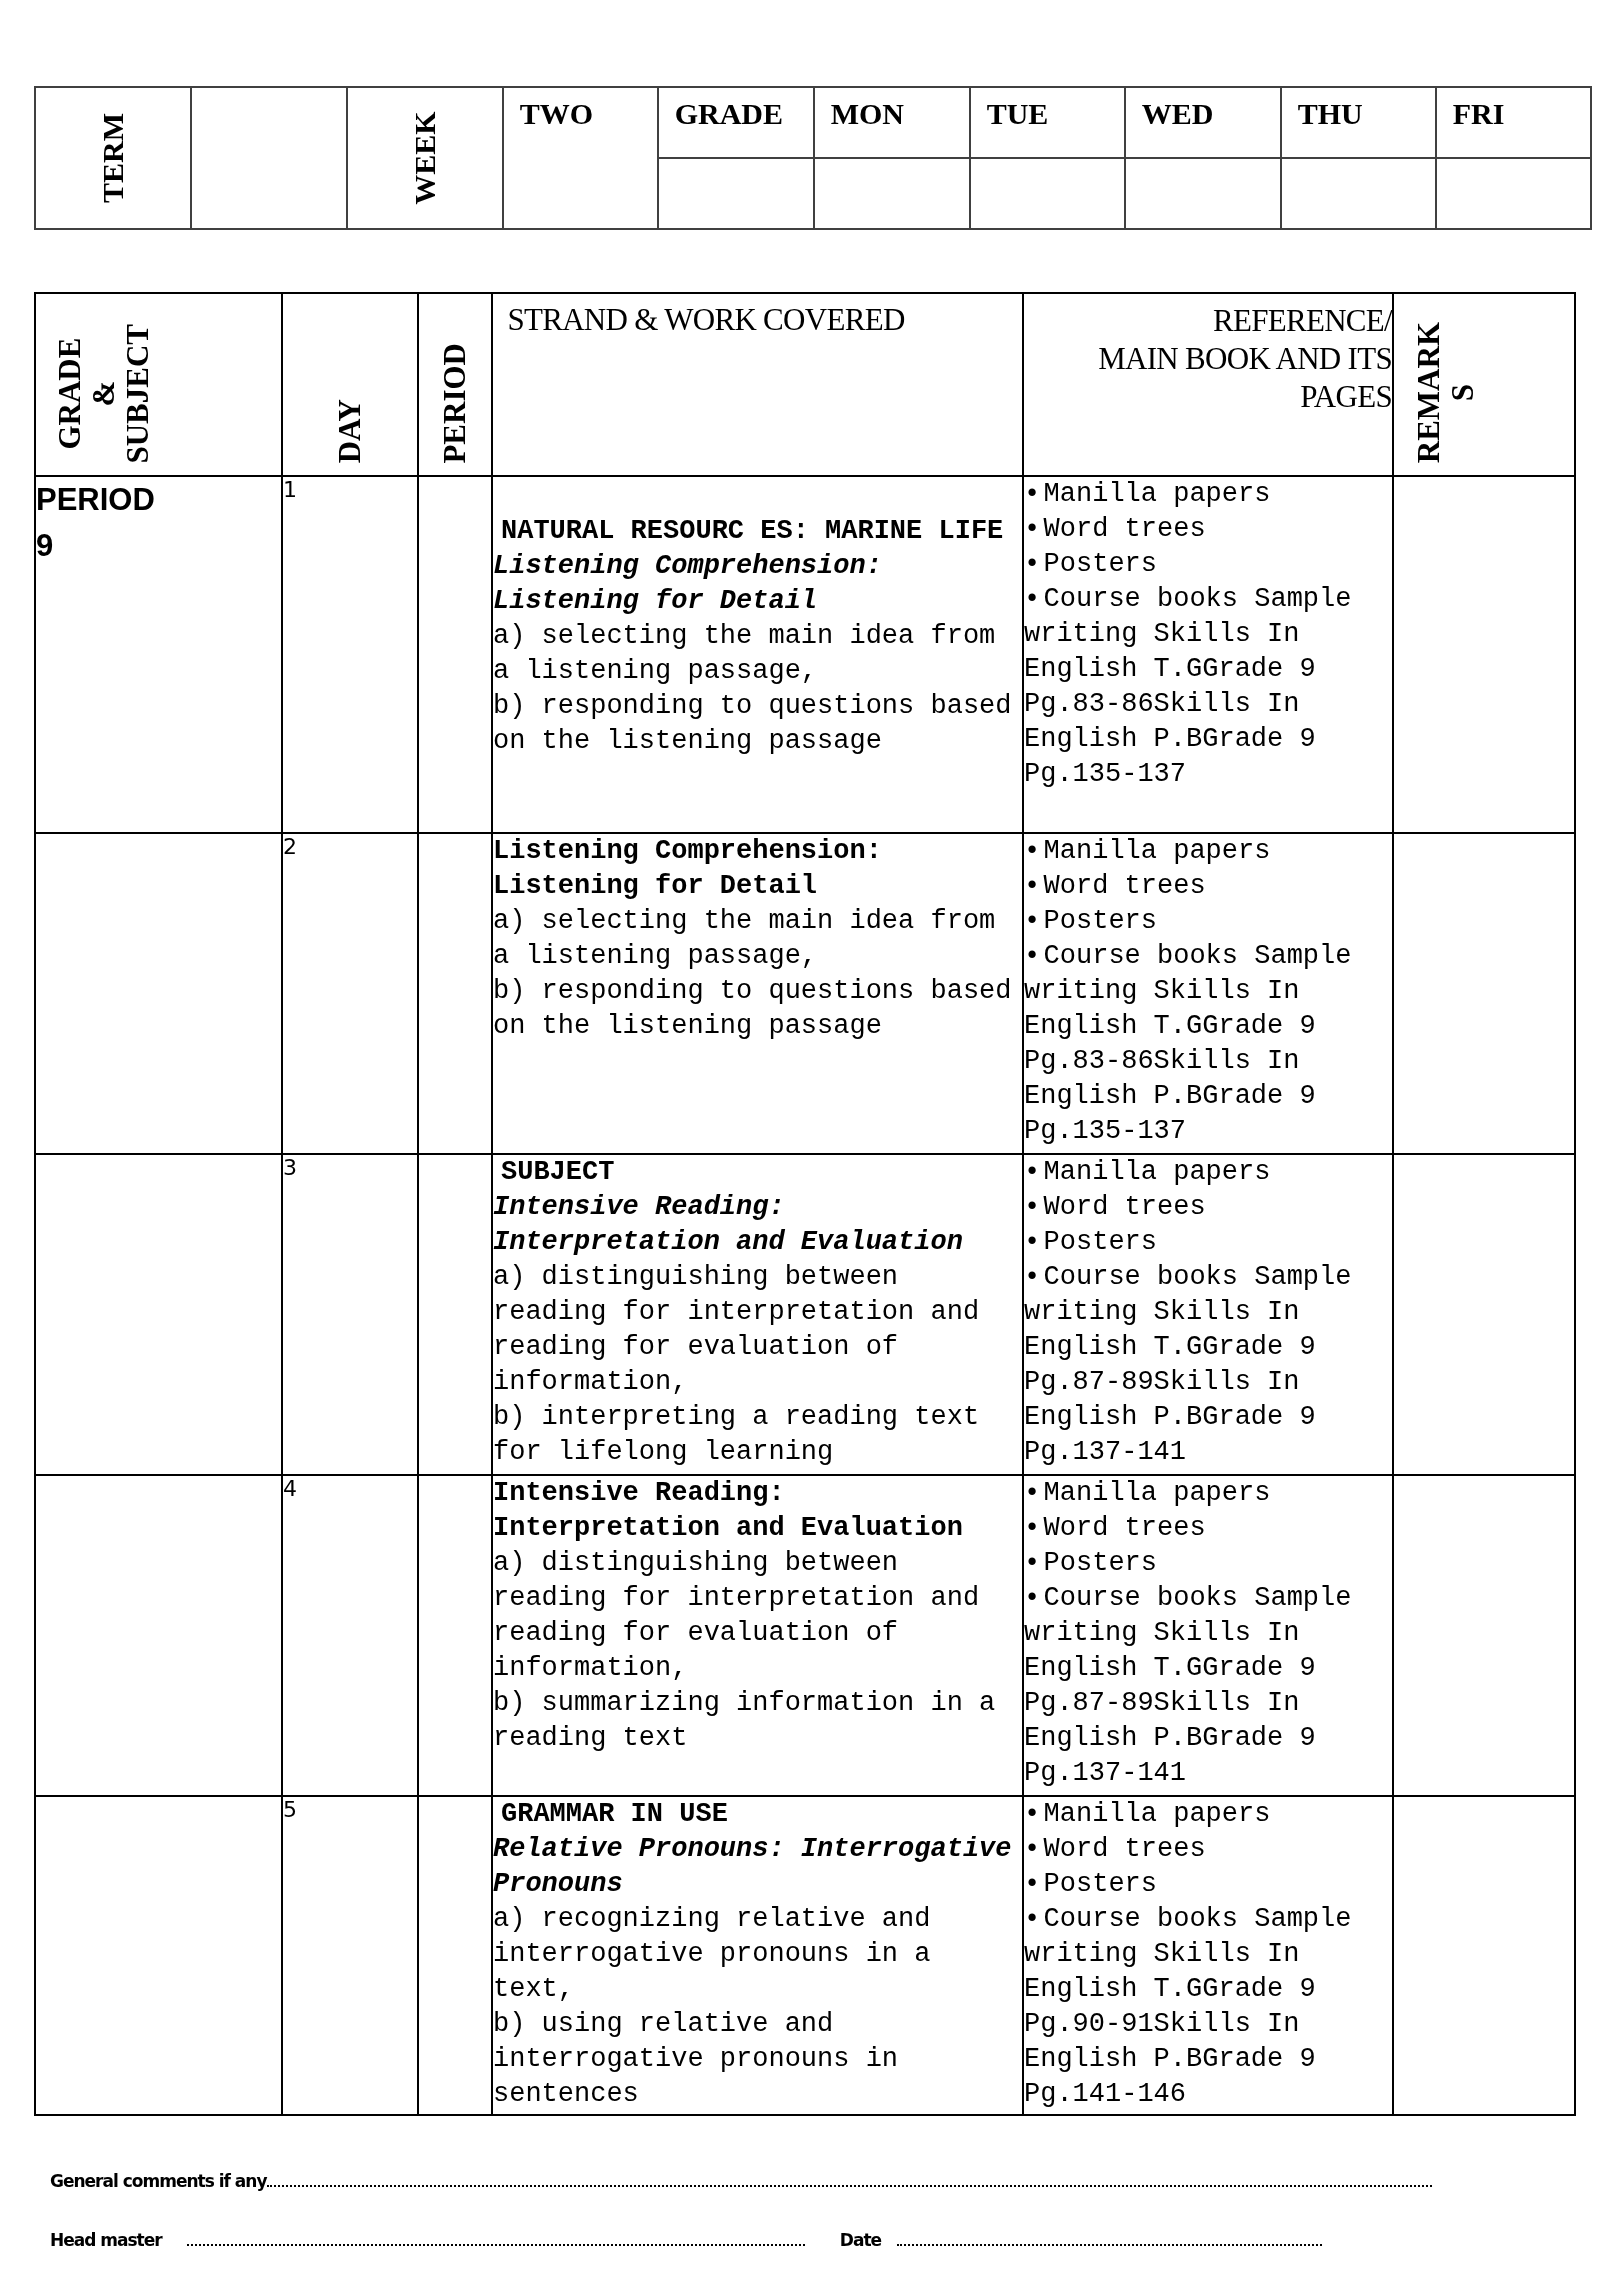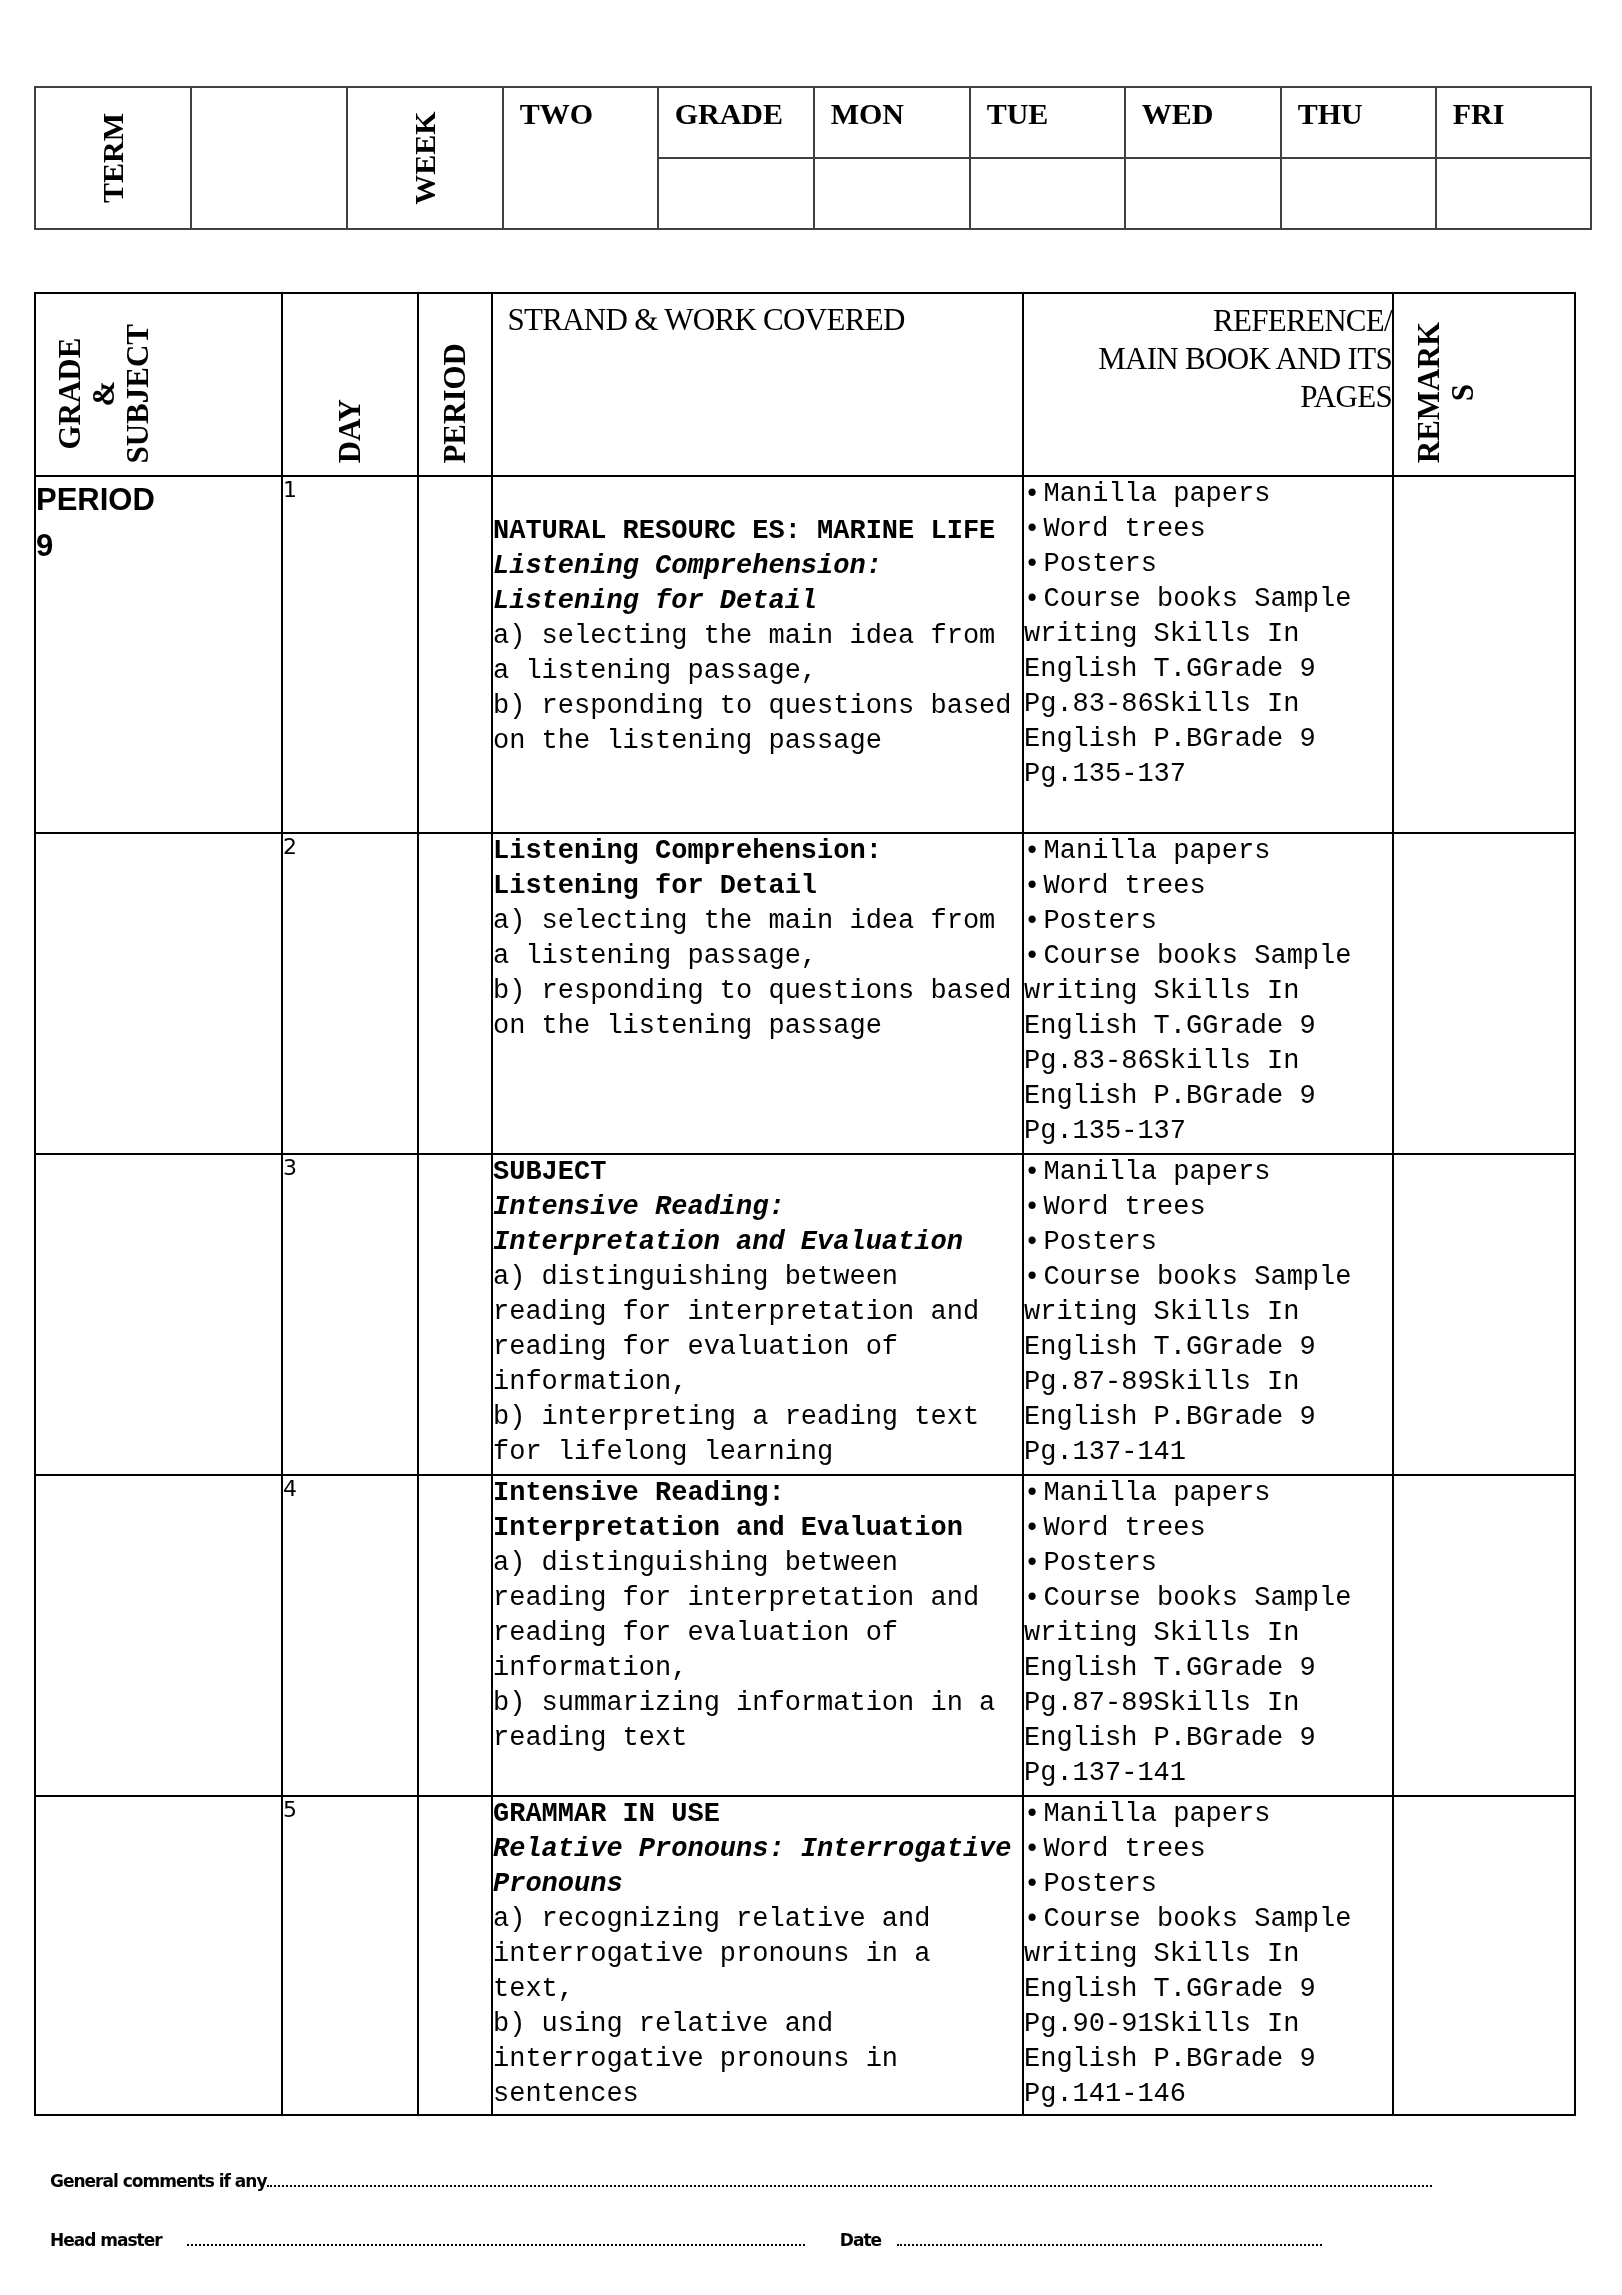--- a/index.html
+++ b/index.html
@@ -21,21 +21,21 @@
   .main-table thead th.strand { padding: 7.9px 0 0 14.4px; font-weight: normal; letter-spacing: -0.7px; }
   .main-table thead th.ref { text-align: right; font-weight: normal; padding-top: 7.9px; line-height: 38px; letter-spacing: -0.7px; }
   .hrot-box { position: absolute; left: 0; right: 0; top: 0; bottom: 0; display: flex; align-items: flex-end; justify-content: center; padding-bottom: 11.8px; }
   .vtext { writing-mode: vertical-rl; transform: rotate(180deg); font-family: "Liberation Serif", serif; font-weight: bold; font-size: 31px; line-height: 34px; text-align: center; }
 
   .subject { font-family: "Liberation Sans", sans-serif; font-weight: bold; font-size: 31px; line-height: 46px; padding: 2.6px 0 0 14.4px; }
   .day { font-family: "DejaVu Sans", sans-serif; font-size: 22px; padding: 9.2px 0 0 14.4px; }
   .work, .refs { font-family: Liberation Mono, monospace; font-size: 27px; line-height: 35px; }
   .work { padding: 3.9px 11.8px 0 14.4px; }
   .refs { padding: 1.3px 11.8px 0 14.4px; }
-  .work .strand-title { font-weight: bold; display: block; }
+  .work .strand-title { font-weight: bold; display: block; margin-left: 8px; }
   .work .topic { font-weight: bold; font-style: italic; display: block; }
   .work .topic.plain { font-style: normal; }
   .work .obj { display: block; }
   .refs .item { display: block; }
   .refs .bullet { display: inline-block; width: 19.6px; }
 
   
   .footer-line { position: absolute; left: 50px; font-family: "DejaVu Sans", sans-serif; font-weight: bold; font-size: 17px; letter-spacing: -1px; display: flex; align-items: flex-end; }
   .dots { display: inline-block; border-bottom: 2px dotted #000; height: 0; margin-bottom: 3.9px; }
 </style>

